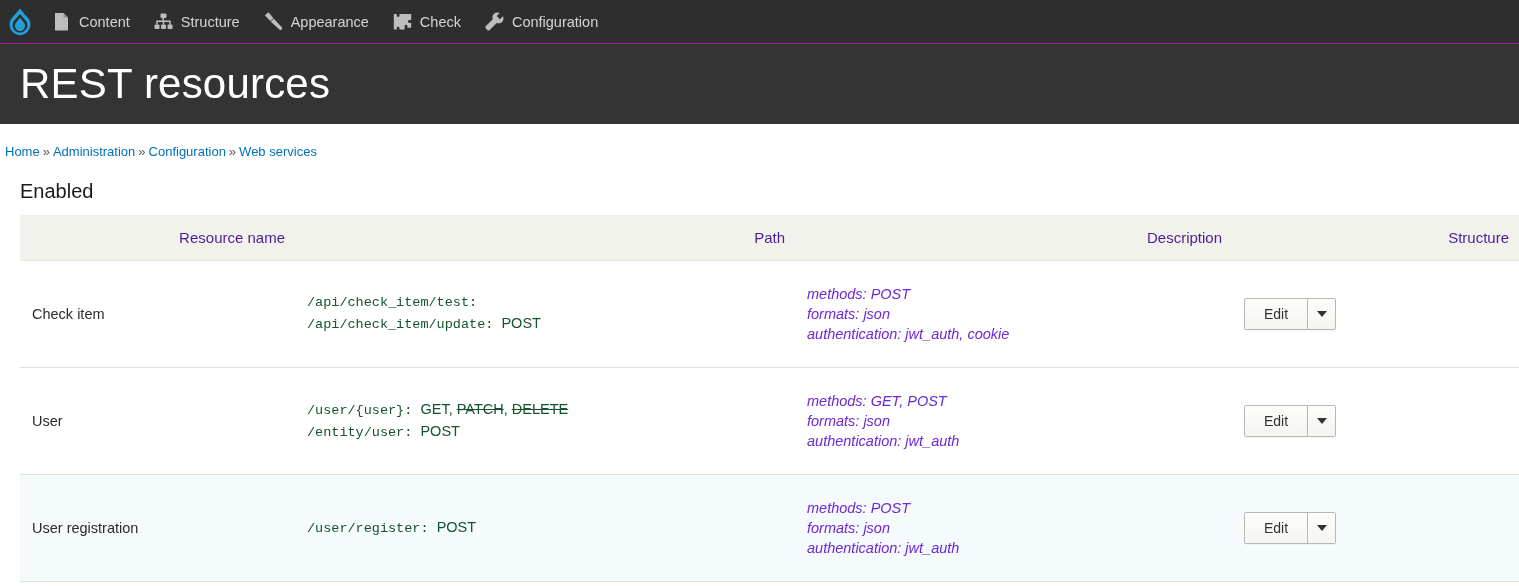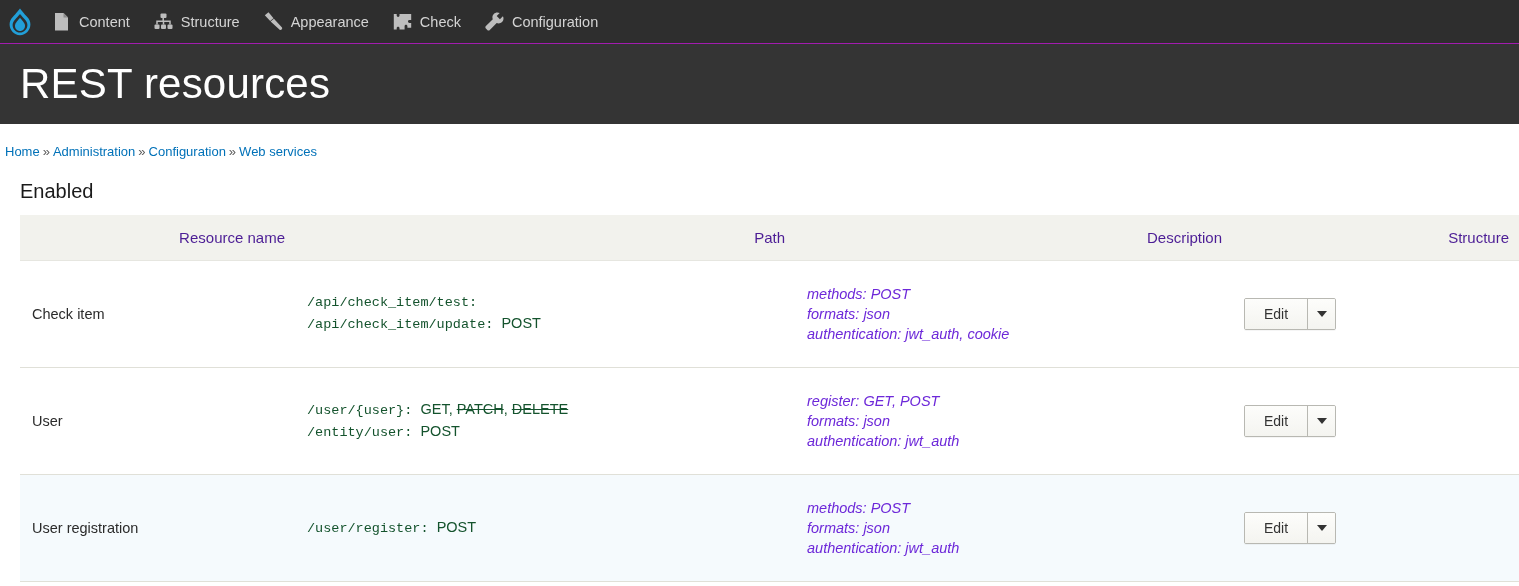--- a/index.html
+++ b/index.html
@@ -319,21 +319,21 @@
       </td>
     </tr>
 
     <tr class="row-tall">
       <td class="cell-name">User</td>
       <td>
         <div class="path-line"><span>/user/{user}:</span> <span class="methods"><span>GET</span>, <span class="strike">PATCH</span>, <span class="strike">DELETE</span></span></div>
         <div class="path-line"><span>/entity/user:</span> <span class="methods">POST</span></div>
       </td>
       <td>
-        <div class="desc-line">register: GET, POST</div>
+        <div class="desc-line">methods: GET, POST</div>
         <div class="desc-line">formats: json</div>
         <div class="desc-line">authentication: jwt_auth</div>
       </td>
       <td>
         <span class="dropbutton">
           <button class="db-main">Edit</button>
           <button class="db-toggle">
             <span class="caret"></span>
           </button>
         </span>

